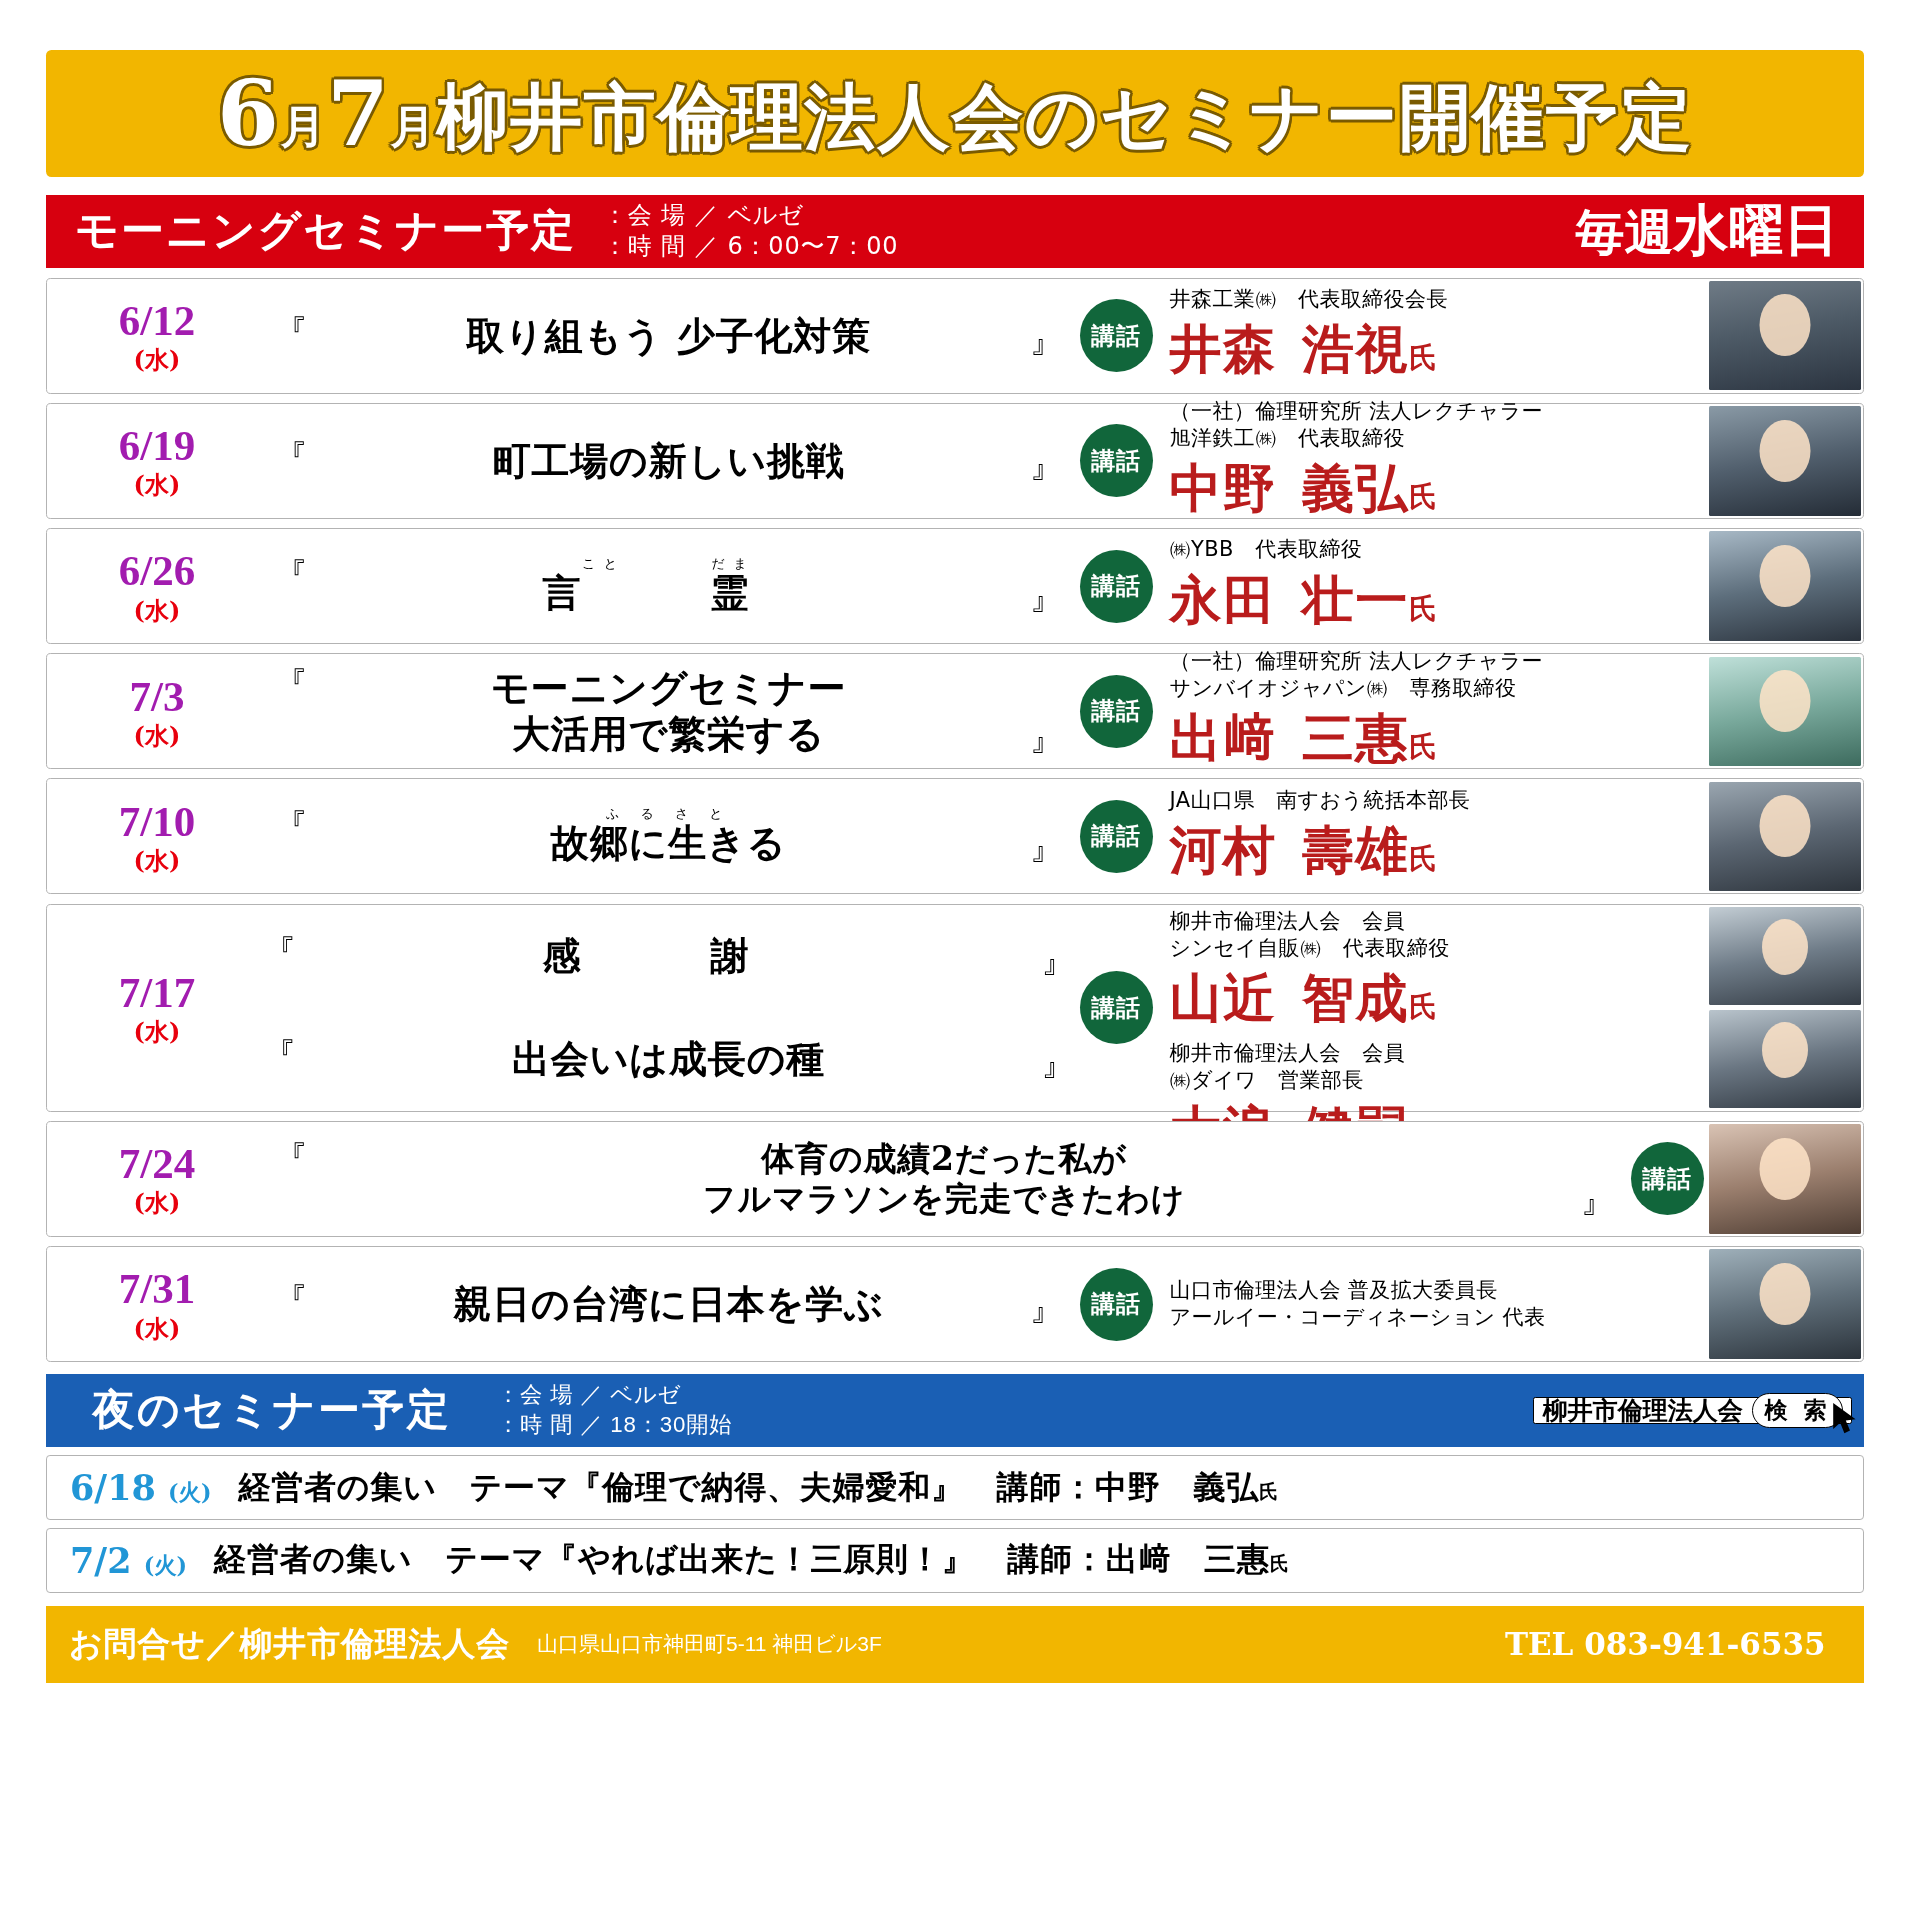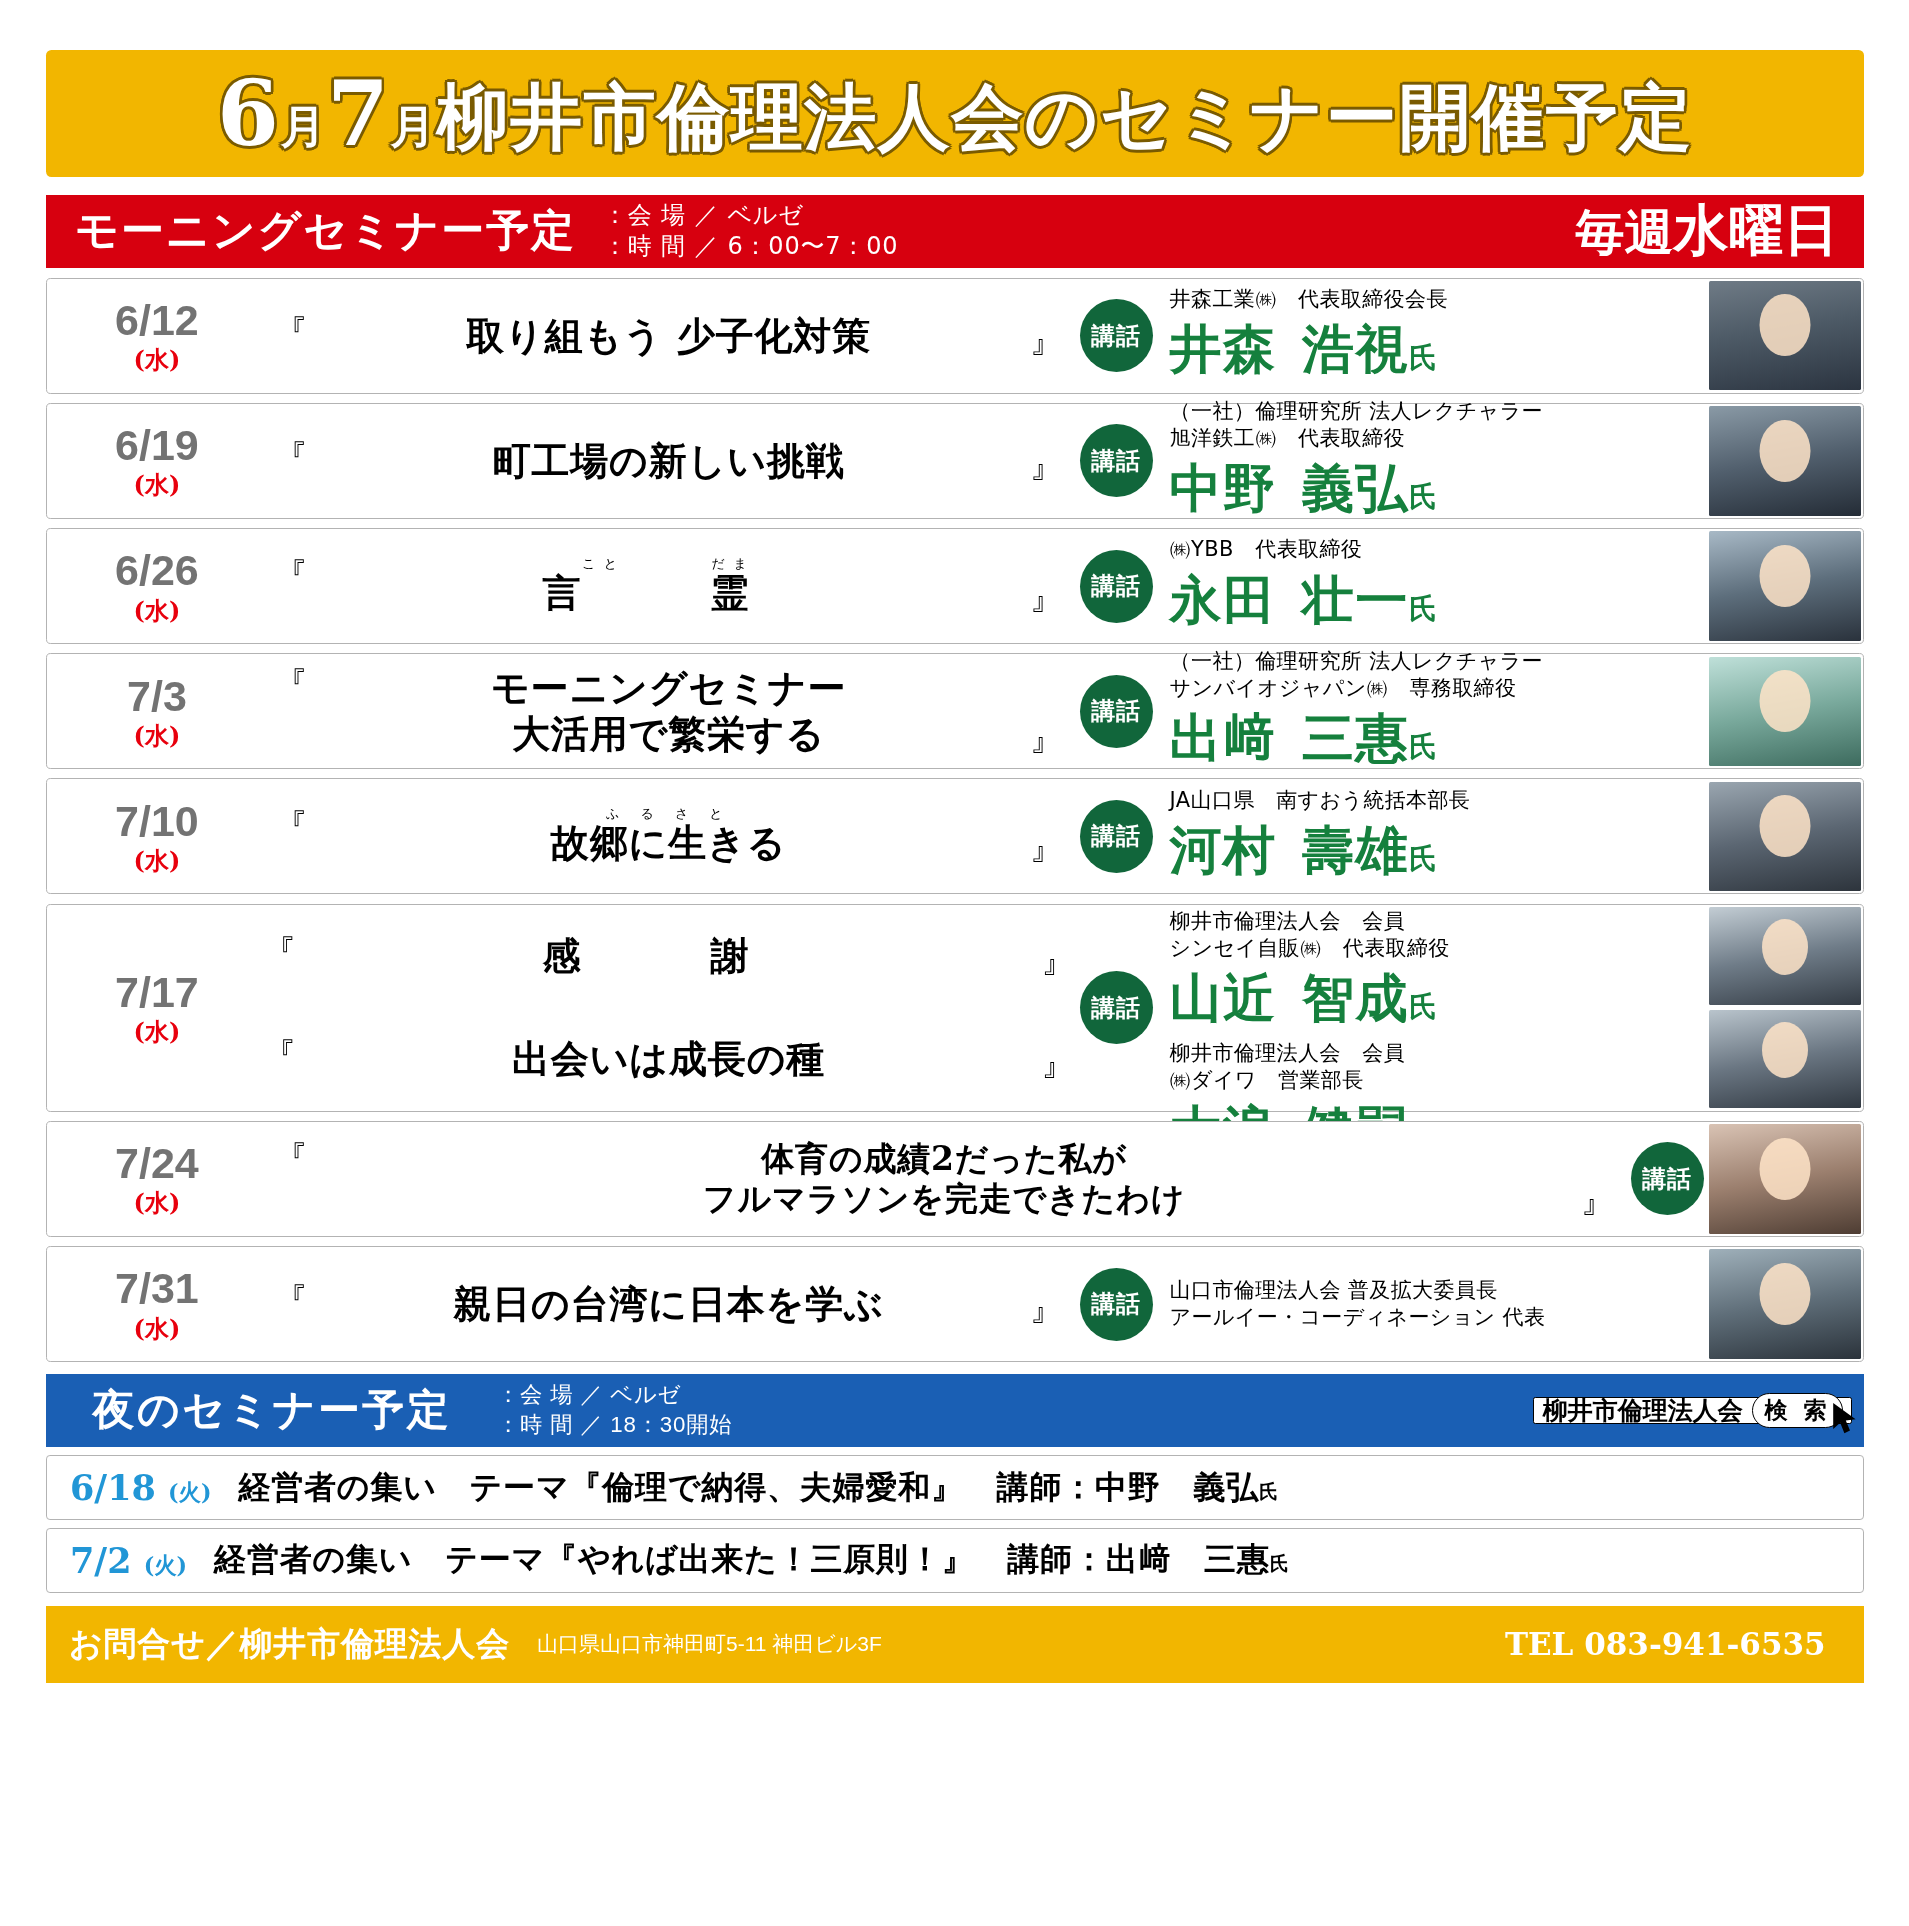--- a/index.html
+++ b/index.html
@@ -102,24 +102,24 @@
   }
   .row.tall { height: 208px; }
 
   .date-cell {
     width: 216px;
     flex: 0 0 216px;
     text-align: center;
     padding-left: 3.9px;
   }
   .date-main {
-    font-family: Liberation Sans, sans-serif;
+    font-family: Liberation Serif, serif;
     font-weight: bold;
     font-size: 43px;
-    color: #737373;
+    color: #a21caf;
     line-height: 1;
     text-shadow:
       -1.9px -1.9px 0 #ffffff, 1.9px -1.9px 0 #ffffff,
       -1.9px 1.9px 0 #ffffff, 1.9px 1.9px 0 #ffffff,
       -2.7px 0 0 #ffffff, 2.7px 0 0 #ffffff,
       0 -2.7px 0 #ffffff, 0 2.7px 0 #ffffff;
   }
   .date-dow {
     font-family: "DejaVu Serif", serif;
     font-weight: bold;
@@ -205,21 +205,21 @@
     font-family: "DejaVu Sans", sans-serif;
     color: #000;
     line-height: 1.28;
     white-space: pre-line;
     letter-spacing: 0.4px;
   }
   .sp-name {
     font-family: "DejaVu Serif", serif;
     font-weight: bold;
     font-size: 52px;
-    color: #15803d;
+    color: #b91c1c;
     letter-spacing: 1.5px;
     margin-top: 2.3px;
     white-space: nowrap;
   }
   .sp-name .gap { display: inline-block; width: 25.4px; }
   .sp-name .shi { font-size: 28px; }
 
   .photo {
     flex: 0 0 154px;
     width: 154px;

